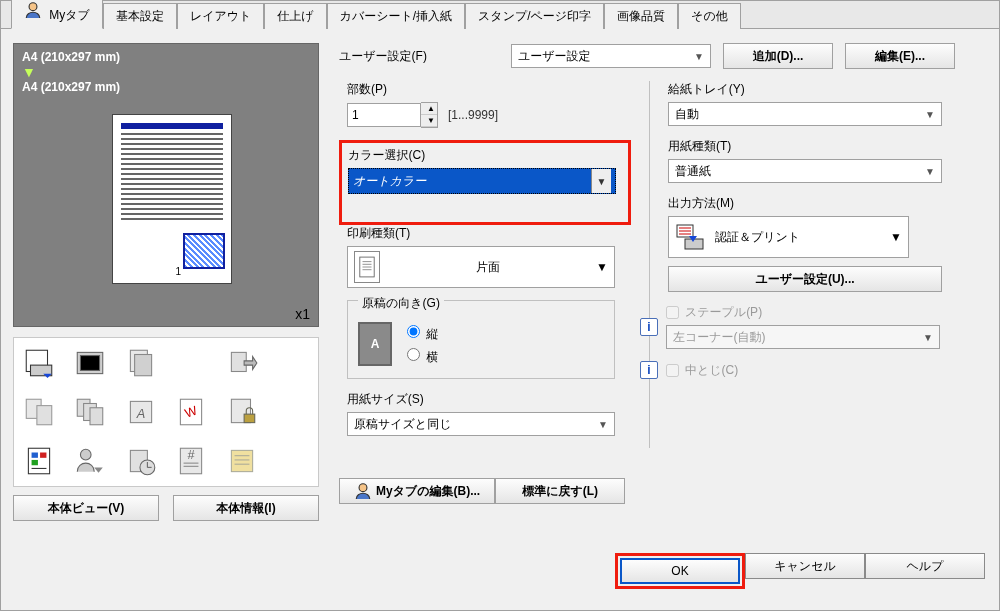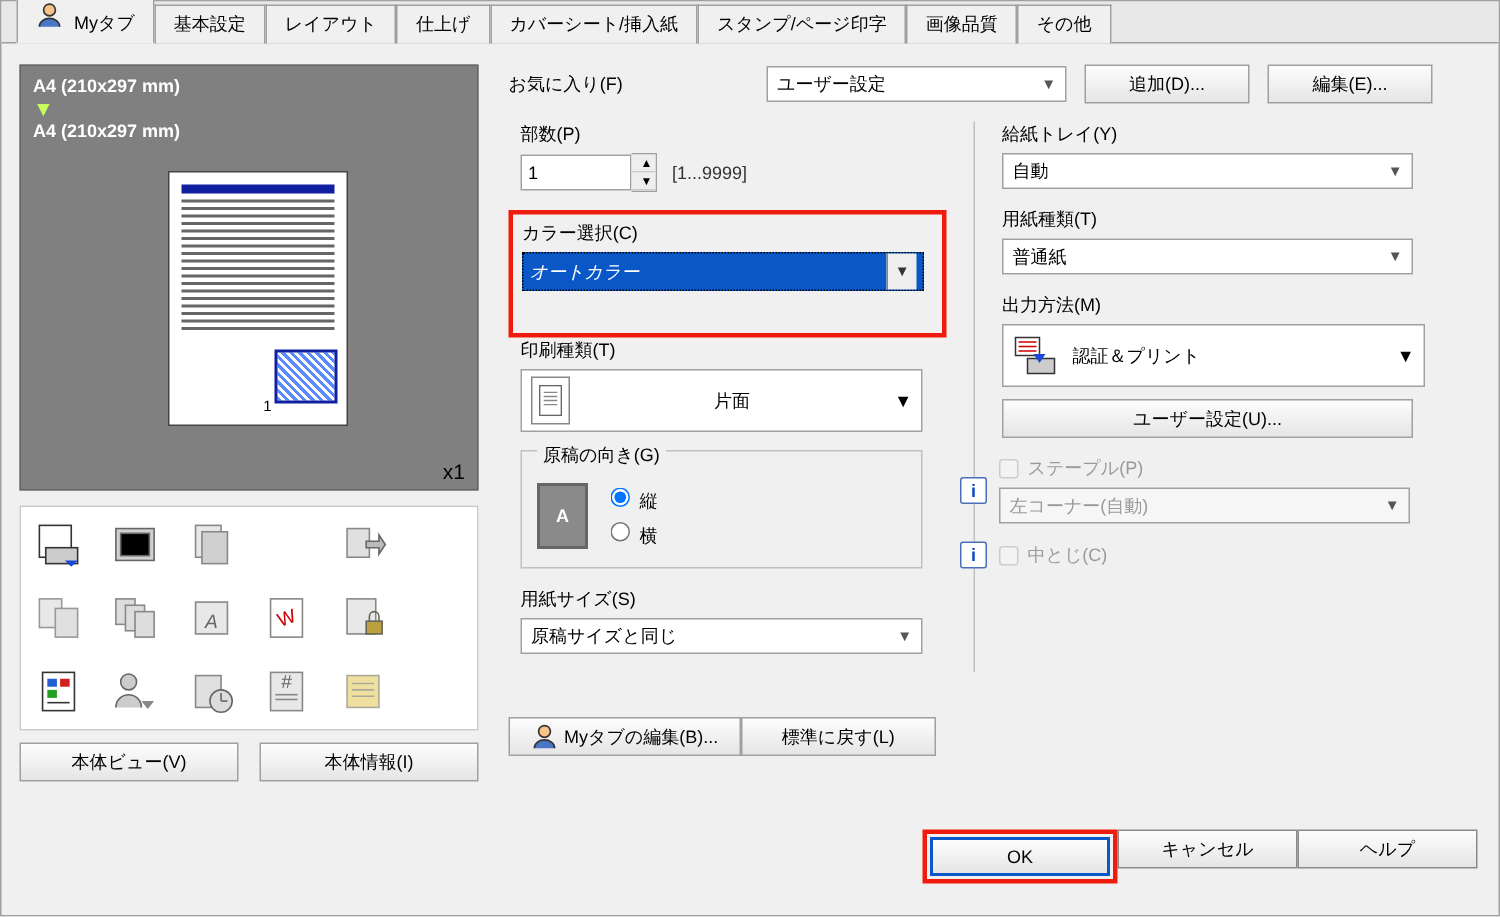--- a/index.html
+++ b/index.html
@@ -19,21 +19,21 @@
     .page-thumb { position: absolute; left: 98px; top: 70px; width: 120px; height: 170px; background: #fff; border: 1px solid #444; padding: 8px 8px 4px 8px; }
     .page-thumb .blue-strip { height: 6px; background: #1020a0; margin-bottom: 4px; }
     .page-thumb .line { height: 2px; background: #666; margin: 3px 0; }
     .page-thumb .blue-box { position: absolute; right: 6px; bottom: 14px; width: 42px; height: 36px; border: 2px solid #1020a0; background: repeating-linear-gradient(45deg,#5a8cff 0 2px,#fff 2px 4px); }
     .page-thumb .pgnum { position: absolute; right: 50px; bottom: 6px; font-size: 10px; color: #000; }
     .x1 { position: absolute; right: 8px; bottom: 4px; color: #000000; font-size: 14px; }
     .icon-grid { margin-top: 10px; width: 306px; height: 150px; border: 1px solid #c9c9c9; background: #fff; display: grid; grid-template-columns: repeat(6, 1fr); grid-template-rows: repeat(3, 1fr); }
     .icon-cell { display: flex; align-items: center; justify-content: center; }
     .icon-cell svg { width: 34px; height: 34px; }
     .btn-row { display: flex; gap: 14px; margin-top: 8px; }
-    .btn { height: 26px; border: 1px solid #a0a0a0; background: linear-gradient(#fdfdfd,#e5e5e5); cursor: pointer; display: inline-flex; align-items: center; justify-content: center; padding: 0 14px; }
+    .btn { height: 26px; border: 1px solid #a0a0a0; background: linear-gradient(#fdfdfd,#e5e5e5); cursor: pointer; display: inline-flex; align-items: center; justify-content: center; padding: 0 14px; font-weight: bold; }
     .btn-wide { width: 146px; }
     
     .right-col { flex: 1; }
     .fav-row { display: flex; align-items: center; gap: 12px; margin-bottom: 12px; }
     .fav-row label { width: 160px; }
     .select { height: 24px; border: 1px solid #a0a0a0; background: #fff; display: inline-flex; align-items: center; justify-content: space-between; padding: 0 6px; cursor: pointer; }
     .select .chev { font-size: 10px; color: #555; }
     .settings-cols { display: flex; gap: 0; }
     .col-a { width: 310px; padding-right: 18px; }
     .col-b { flex: 1; border-left: 1px solid #c0c0c0; padding-left: 18px; }
@@ -56,21 +56,21 @@
     .orient-icon { width: 34px; height: 44px; background: #8a8a8a; display: flex; align-items: center; justify-content: center; color: #fff; font-weight: bold; border: 2px solid #666; }
     .radios label { display: block; margin: 2px 0; }
     .sel { width: 268px; }
     .sel-b { width: 274px; }
     .info-icon { width: 18px; height: 18px; border: 1px solid #4a6fb8; background: #fff; color: #1048c0; font-weight: bold; display: inline-flex; align-items: center; justify-content: center; margin-right: 8px; border-radius: 2px; cursor: pointer; }
     .row-with-info { display: flex; align-items: center; }
     .check-row { display: flex; align-items: center; gap: 6px; padding-left: 0; }
     .check-row input[type=checkbox] { margin: 0; }
     .disabled { color: #9a9a9a; }
     .select.disabled { background: #f6f6f6; }
-    .output-select { width: 282px; height: 42px; display: flex; align-items: center; border: 1px solid #a0a0a0; background: #fff; padding: 0 6px; gap: 10px; }
+    .output-select { width: 241px; height: 42px; display: flex; align-items: center; border: 1px solid #a0a0a0; background: #fff; padding: 0 6px; gap: 10px; }
     .output-select .oi { width: 30px; height: 30px; }
     .footer-row { display: flex; justify-content: flex-start; align-items: center; margin-top: 18px; }
     .user-icon { display: inline-flex; width: 18px; height: 18px; align-items: center; justify-content: center; margin-right: 4px; }
     .dialog-buttons { position: absolute; right: 14px; bottom: 21px; display: flex; }
     .dialog-btn { width: 120px; height: 26px; border: 1px solid #8a8a8a; background: linear-gradient(#fdfdfd,#e5e5e5); cursor: pointer; display: inline-flex; align-items: center; justify-content: center; }
     .ok-wrap { border: 3px solid #ef1c0e; padding: 2px; }
     .ok-wrap .dialog-btn { border: 2px solid #0a57c8; }
   </style>
 </head>
 <body>
@@ -235,21 +235,21 @@
 
       <div class="btn-row">
         <button class="btn btn-wide">本体ビュー(V)</button>
         <button class="btn btn-wide">本体情報(I)</button>
       </div>
     </div>
 
     <div class="right-col">
 
       <div class="fav-row">
-        <label>お気に入り(F)</label>
+        <label>ユーザー設定(F)</label>
         <div class="select" style="width:200px">
           <span>ユーザー設定</span>
           <span class="chev">▼</span>
         </div>
         <button class="btn" style="width:110px">追加(D)...</button>
         <button class="btn" style="width:110px">編集(E)...</button>
       </div>
 
       <div class="settings-cols">
 

